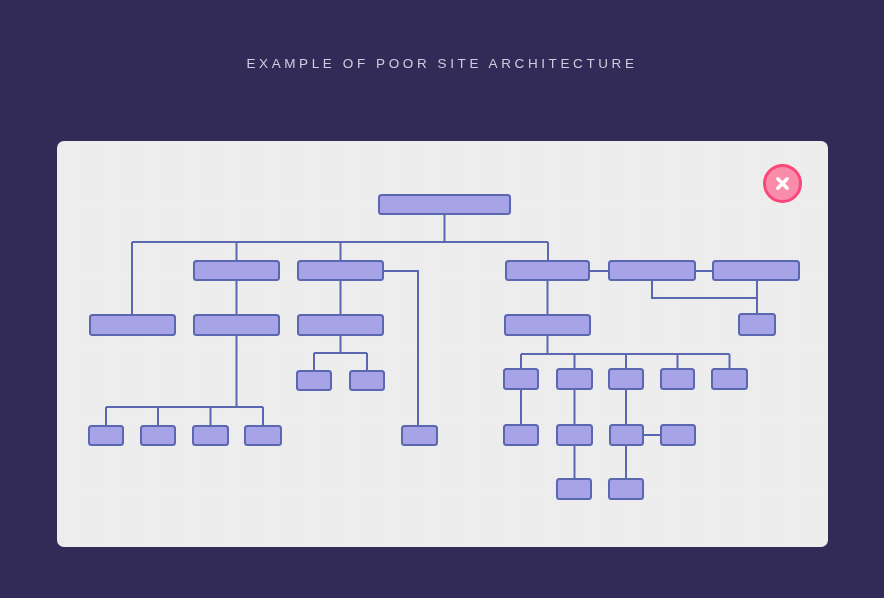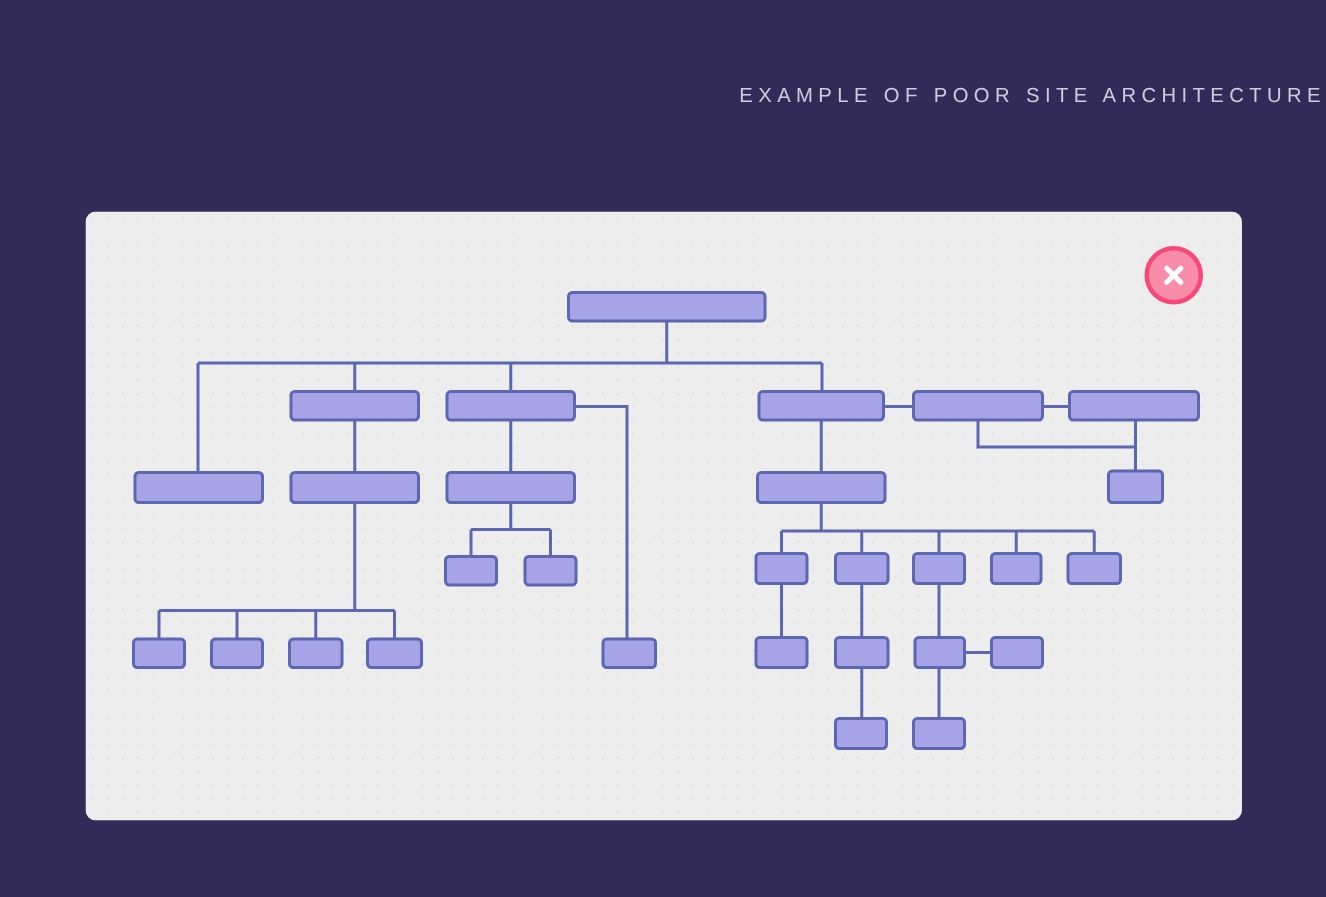--- a/index.html
+++ b/index.html
@@ -11,21 +11,21 @@
     position: relative;
     width: 884px;
     height: 598px;
     background: var(--page-bg, #332b57);
   }
   .page-title {
     position: absolute;
     left: 0;
     top: 56px;
     width: 100%;
-    text-align: right;
+    text-align: center;
     color: #cfccdf;
     font-size: 13.5px;
     font-weight: 400;
     letter-spacing: 3.6px;
     text-transform: uppercase;
   }
   .card {
     position: absolute;
     background: var(--card-bg, #ededed);
     background-image: radial-gradient(circle, rgba(90,90,130,0.055) 1px, transparent 1.1px);

